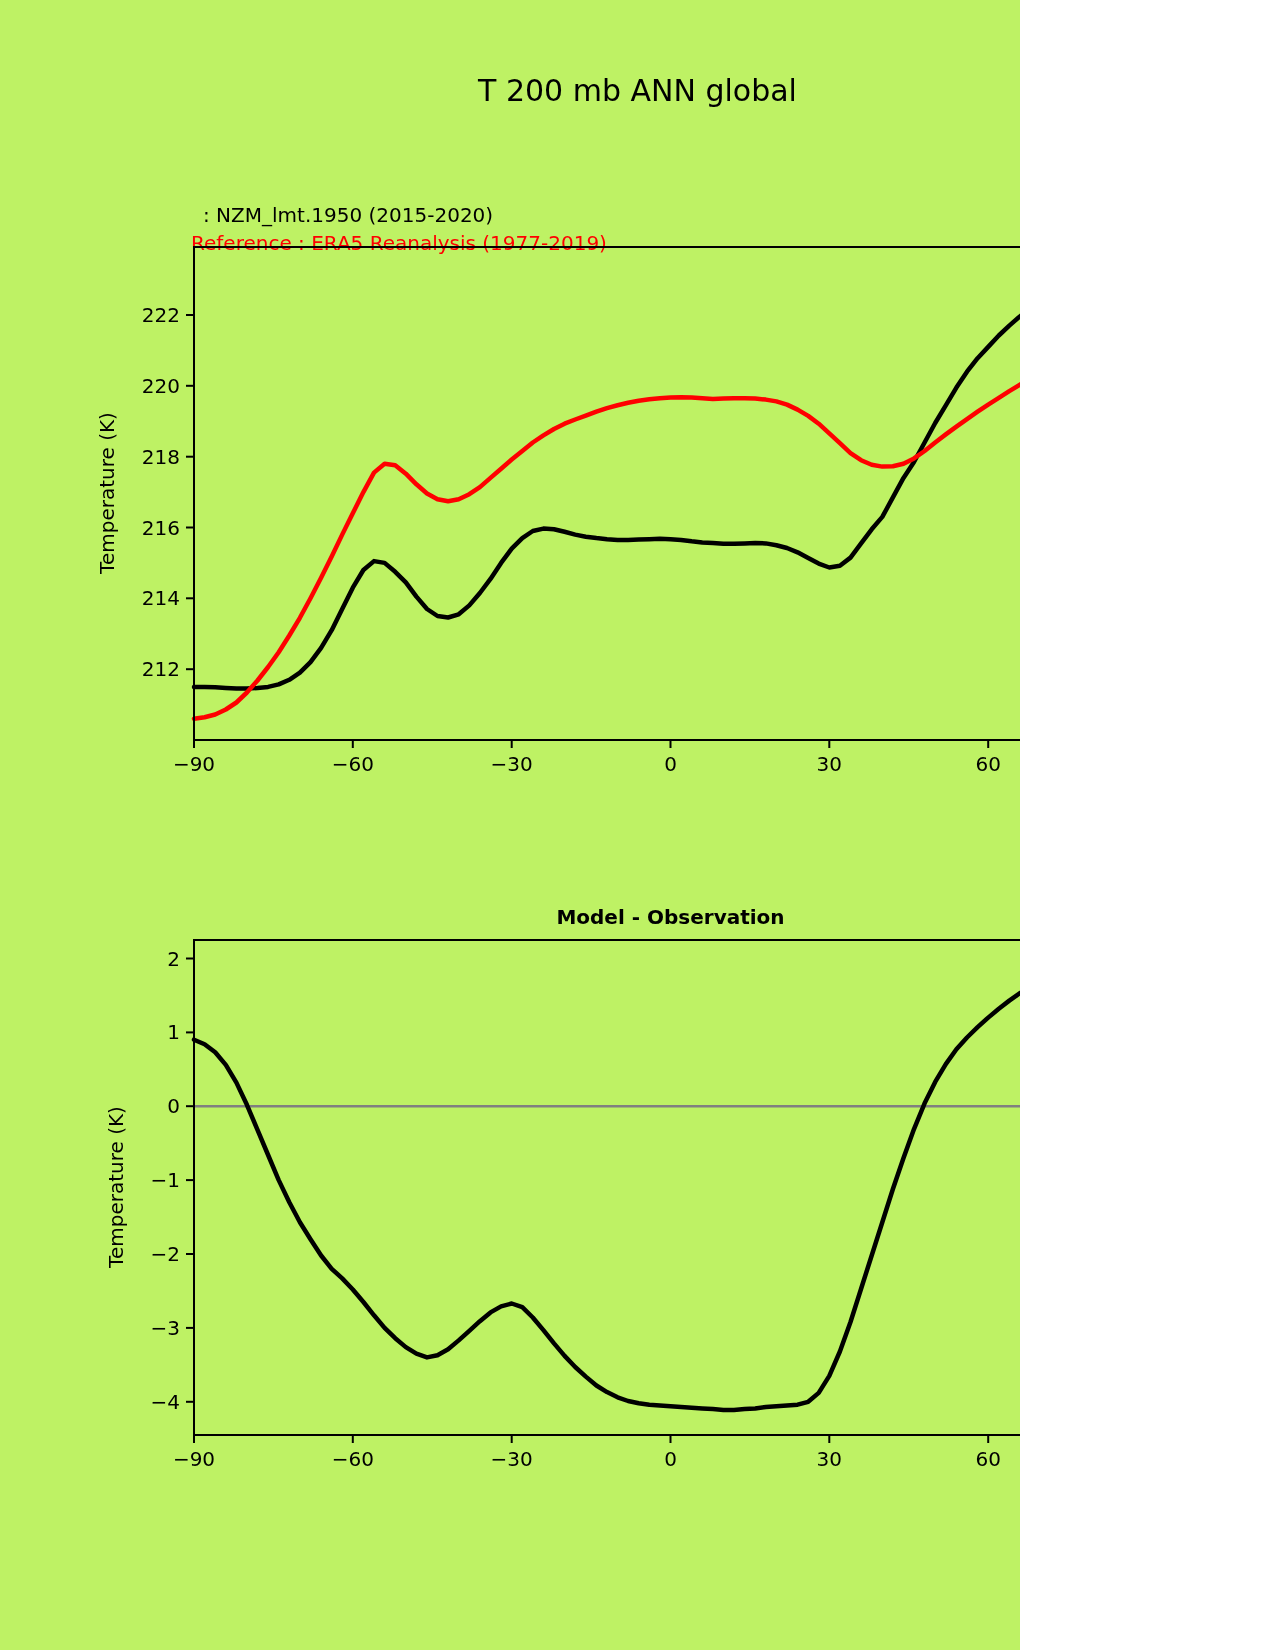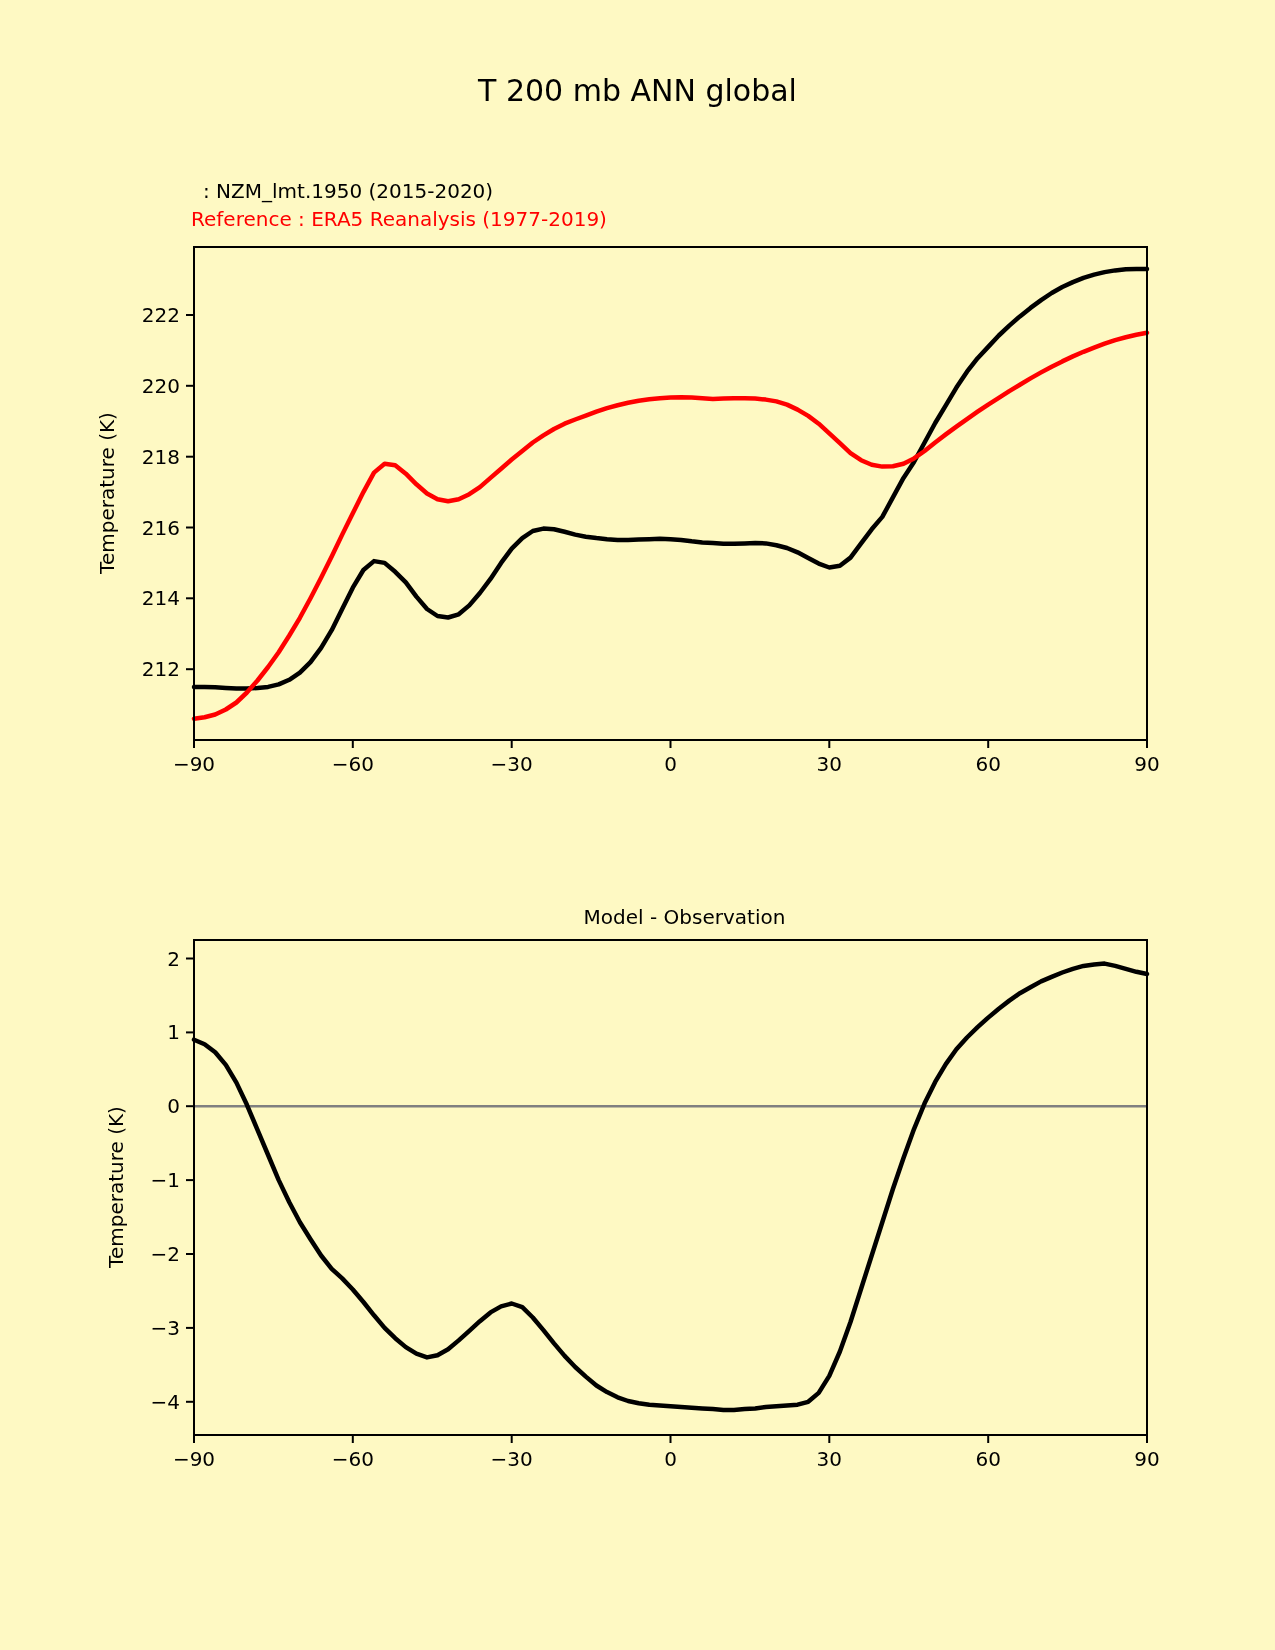--- a/index.html
+++ b/index.html
@@ -1,28 +1,28 @@
 <!DOCTYPE html>
 <html><head>
 <meta charset="utf-8">
 <style>
   html,body{margin:0;padding:0;background:#ffffff;}
-  .page{position:relative;width:1275px;height:1650px;background:#fef9c3;
+  .page{position:relative;width:1020px;height:1650px;background:#bef264;
         font-family:"DejaVu Sans",sans-serif;color:#000;overflow:hidden;}
   .suptitle{position:absolute;left:0;top:74px;width:1275px;text-align:center;
             font-size:30px;line-height:34px;}
-  .legend-line{position:absolute;font-size:20px;line-height:24px;white-space:pre;}
+  .legend-line{position:absolute;font-size:20px;line-height:24px;white-space:pre;margin-top:24px;}
   #legend-model{left:203px;top:179px;}
   #legend-ref{left:191px;top:207px;}
   .ylab{position:absolute;width:320px;height:26px;text-align:center;font-size:20px;
         line-height:26px;transform:rotate(-90deg);}
   #ylab-top{left:-53px;top:480px;}
   #ylab-bot{left:-44px;top:1174px;}
-  .subtitle{position:absolute;left:208px;top:905px;width:953px;text-align:center;
-            font-size:20px;line-height:24px;}
+  .subtitle{position:absolute;left:194px;top:905px;width:953px;text-align:center;
+            font-size:20px;line-height:24px;font-weight:bold;}
   svg{position:absolute;font-family:"DejaVu Sans",sans-serif;}
   #chart0{left:104px;top:227px;}
   #chart1{left:104px;top:920px;}
 </style>
 </head>
 <body>
 
 <div class="page">
   <div class="suptitle">T 200 mb ANN global</div>
   <div class="legend-line" id="legend-model" style="color: rgb(0, 0, 0);">: NZM_lmt.1950 (2015-2020)</div>

